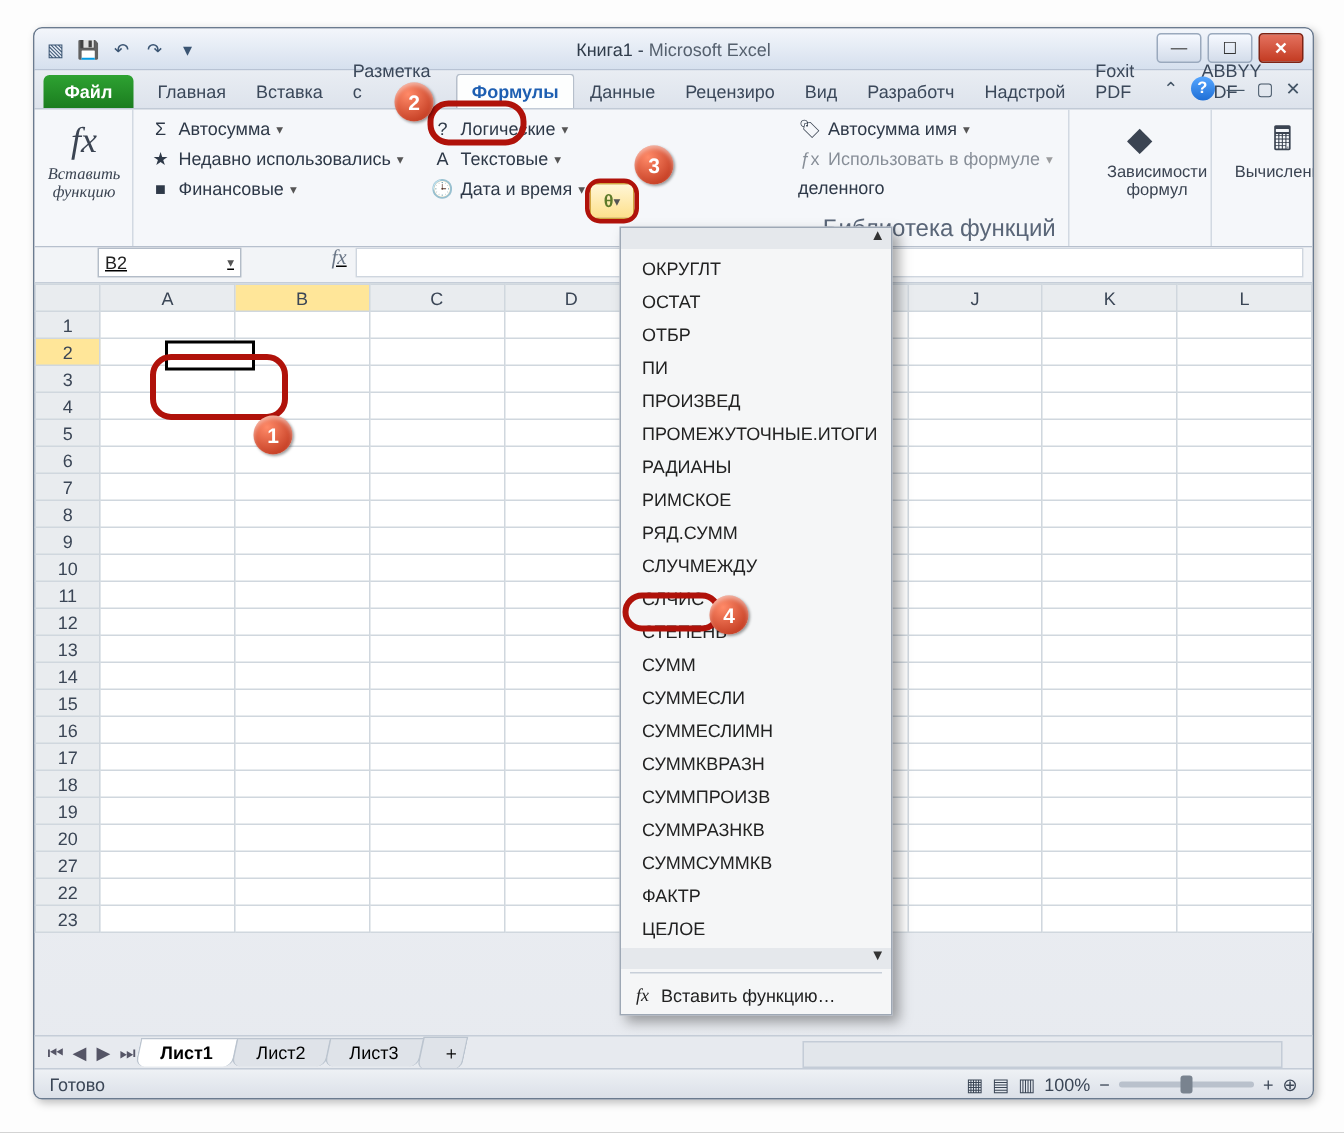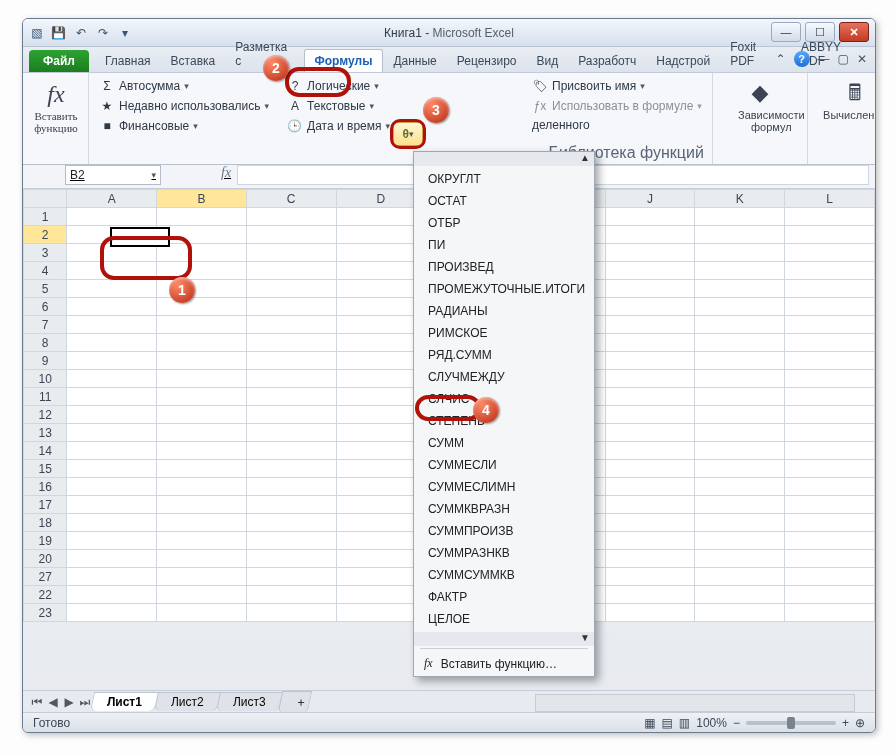--- a/index.html
+++ b/index.html
@@ -294,21 +294,21 @@
           <span>—</span>
           <span>▢</span>
           <span>✕</span>
         </div>
       </div>
 
       <div class="ribbon">
         <div class="rgroup" style="width:66px;">
           <div class="fx-big">
             <div class="fx">fx</div>
-            <div class="lab" style="white-space:pre-line;">Вставить
+            <div class="lab" style="white-space:pre-line;font-style:italic;">Вставить
 функцию</div>
           </div>
           <div class="groupname"></div>
         </div>
 
         <div class="rgroup biggroup">
           <div class="libcols">
             <div class="libcol">
               <div class="libbtn">
                 <span class="i">Σ</span>
@@ -340,21 +340,21 @@
               <div class="libbtn">
                 <span class="i">🕒</span>
                 <span>Дата и время</span>
                   <span class="drop">▾</span>
               </div>
             </div>
             <div style="width:110px;"></div>
             <div class="libcol" style="color:#6c7785;">
               <div class="libbtn">
                 <span class="i">🏷</span>
-                <span>Присвоить имя</span>
+                <span>Автосумма имя</span>
                   <span class="drop">▾</span>
               </div>
               <div class="libbtn" style="opacity:.55">
                 <span class="i">ƒx</span>
                 <span>Использовать в формуле</span>
                   <span class="drop">▾</span>
               </div>
               <div class="libbtn">
                 <span>деленного</span>
               </div>

